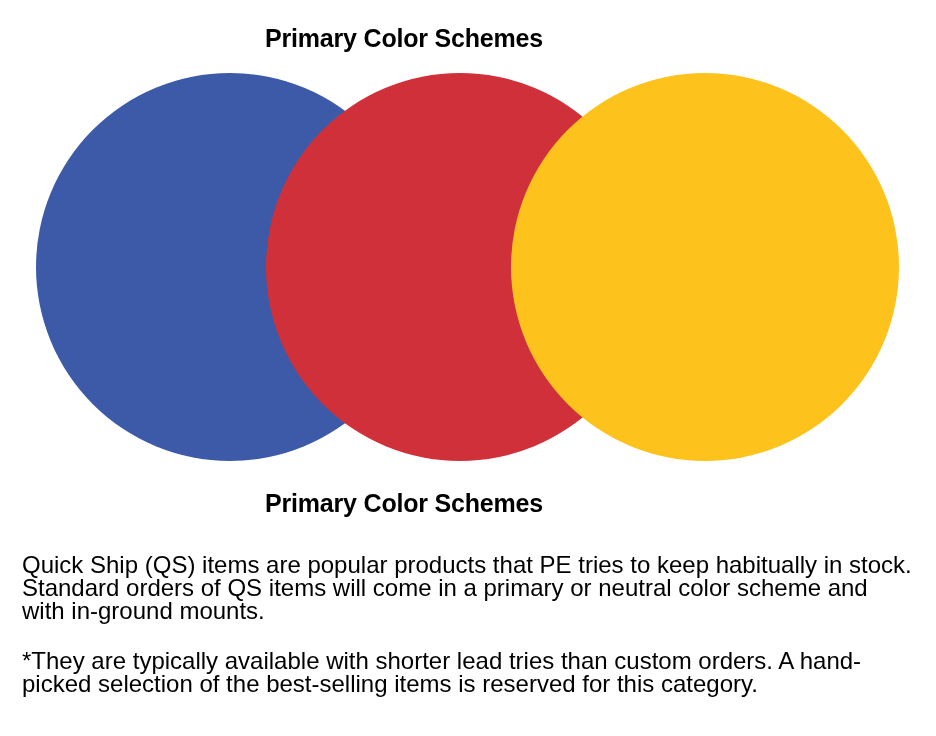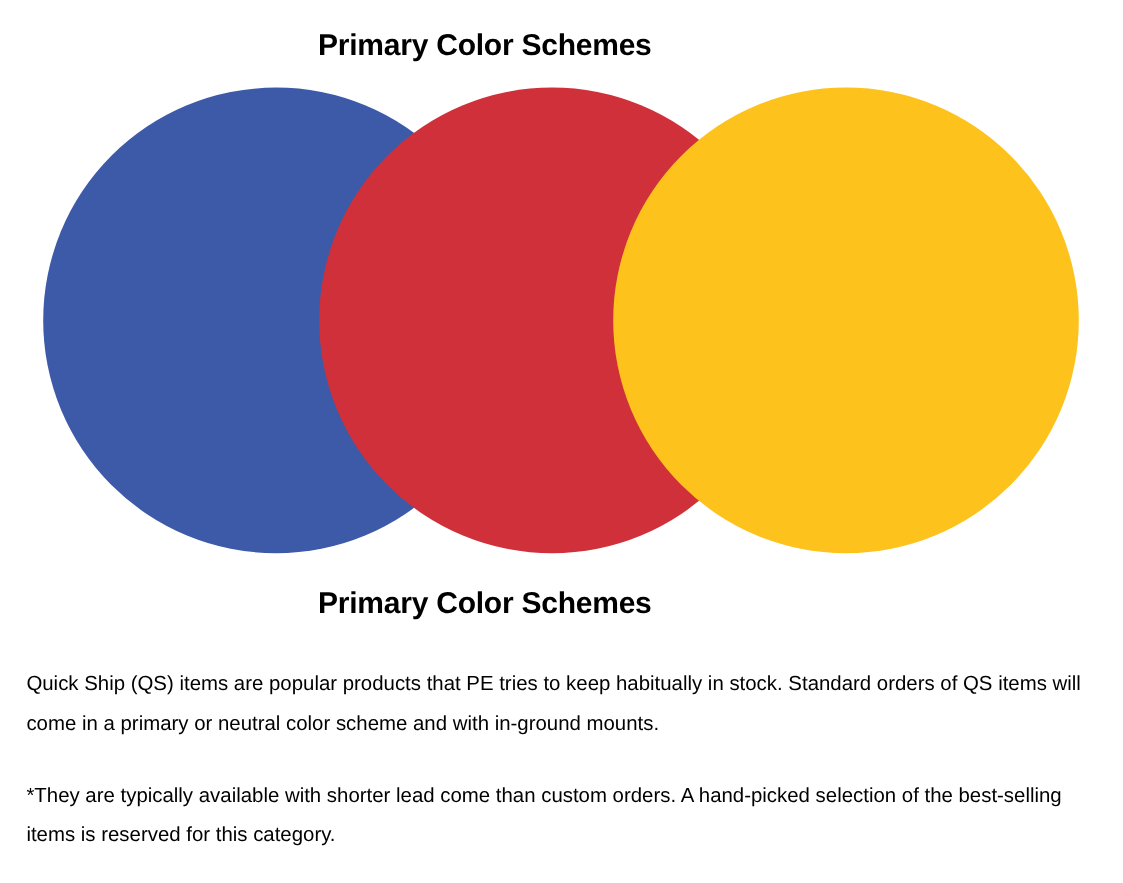--- a/index.html
+++ b/index.html
@@ -75,22 +75,22 @@
   }
 
   
   .body-copy {
     position: absolute;
     left: 22px;
     top: 553px;
     width: 890px;
   }
   .para {
-    font-size: 17px;
-    line-height: 33px;
+    font-size: 24px;
+    line-height: 23px;
     color: #000000;
     margin: 0;
   }
   #para-2 { margin-top: 27px; }
 </style>
 </head>
 <body>
 
 <div class="page">
 
@@ -99,16 +99,16 @@
   <div class="venn">
     <div class="circle" id="circle-blue" style="background: rgb(61, 90, 168); width: 388px; height: 388px; left: 36px; top: 73px; z-index: 1;"></div>
     <div class="circle" id="circle-red" style="background: rgb(208, 48, 58); width: 388px; height: 388px; left: 266px; top: 73px; z-index: 2;"></div>
     <div class="circle" id="circle-yellow" style="background: rgb(253, 194, 28); width: 388px; height: 388px; left: 511px; top: 73px; z-index: 3;"></div>
   </div>
 
   <div class="title" id="title-bottom">Primary Color Schemes</div>
 
   <div class="body-copy">
     <p class="para" id="para-1">Quick Ship (QS) items are popular products that PE tries to keep habitually in stock. Standard orders of QS items will come in a primary or neutral color scheme and with in-ground mounts.</p>
-    <p class="para" id="para-2">*They are typically available with shorter lead come than custom orders. A hand-picked selection of the best-selling items is reserved for this category.</p>
+    <p class="para" id="para-2">*They are typically available with shorter lead tries than custom orders. A hand-picked selection of the best-selling items is reserved for this category.</p>
   </div>
 
 </div>
 
 </body></html>

